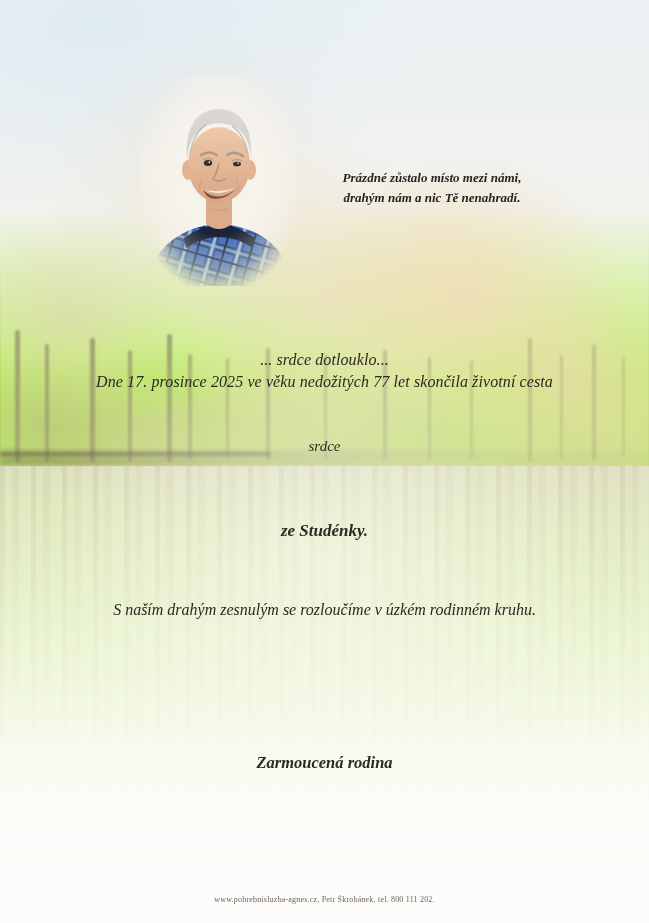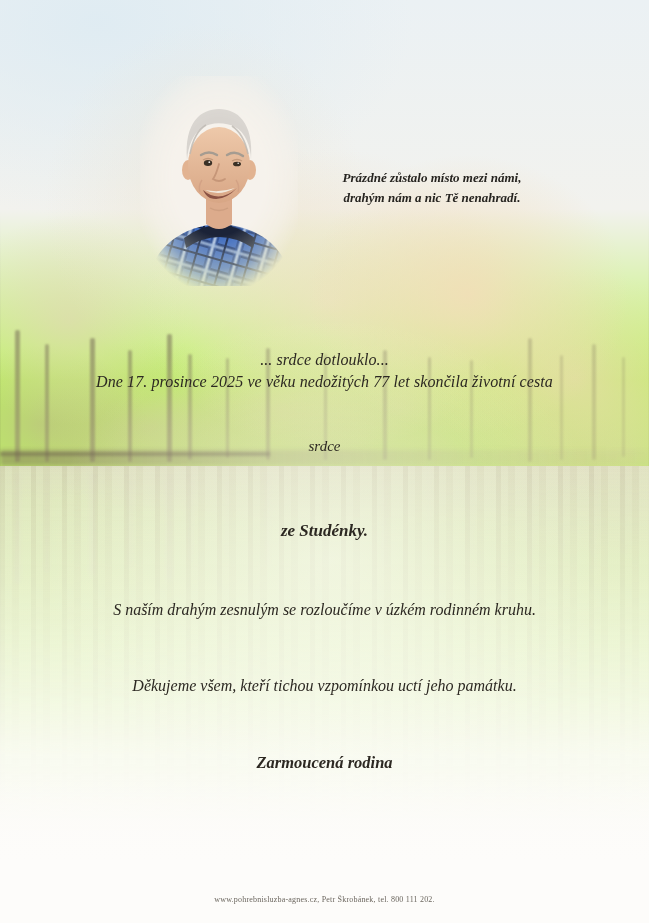--- a/index.html
+++ b/index.html
@@ -211,19 +211,18 @@
     <div>Dne 17. prosince 2025 ve věku nedožitých 77 let skončila životní cesta</div>
   </div>
 
   <div class="txt pana">srdce</div>
 
 
   <div class="txt origin">ze Studénky.</div>
 
   <div class="txt farewell">S naším drahým zesnulým se rozloučíme v úzkém rodinném kruhu.</div>
 
-  <div class="txt thanks">Děkujeme všem, kteří tichou vzpomínkou uctí jeho památku.</div>
 
   <div class="txt signature">Zarmoucená rodina</div>
 
   <div class="footer">www.pohrebnisluzba-agnes.cz, Petr Škrobánek, tel. 800 111 202.</div>
 
 </div>
 
 </body></html>

